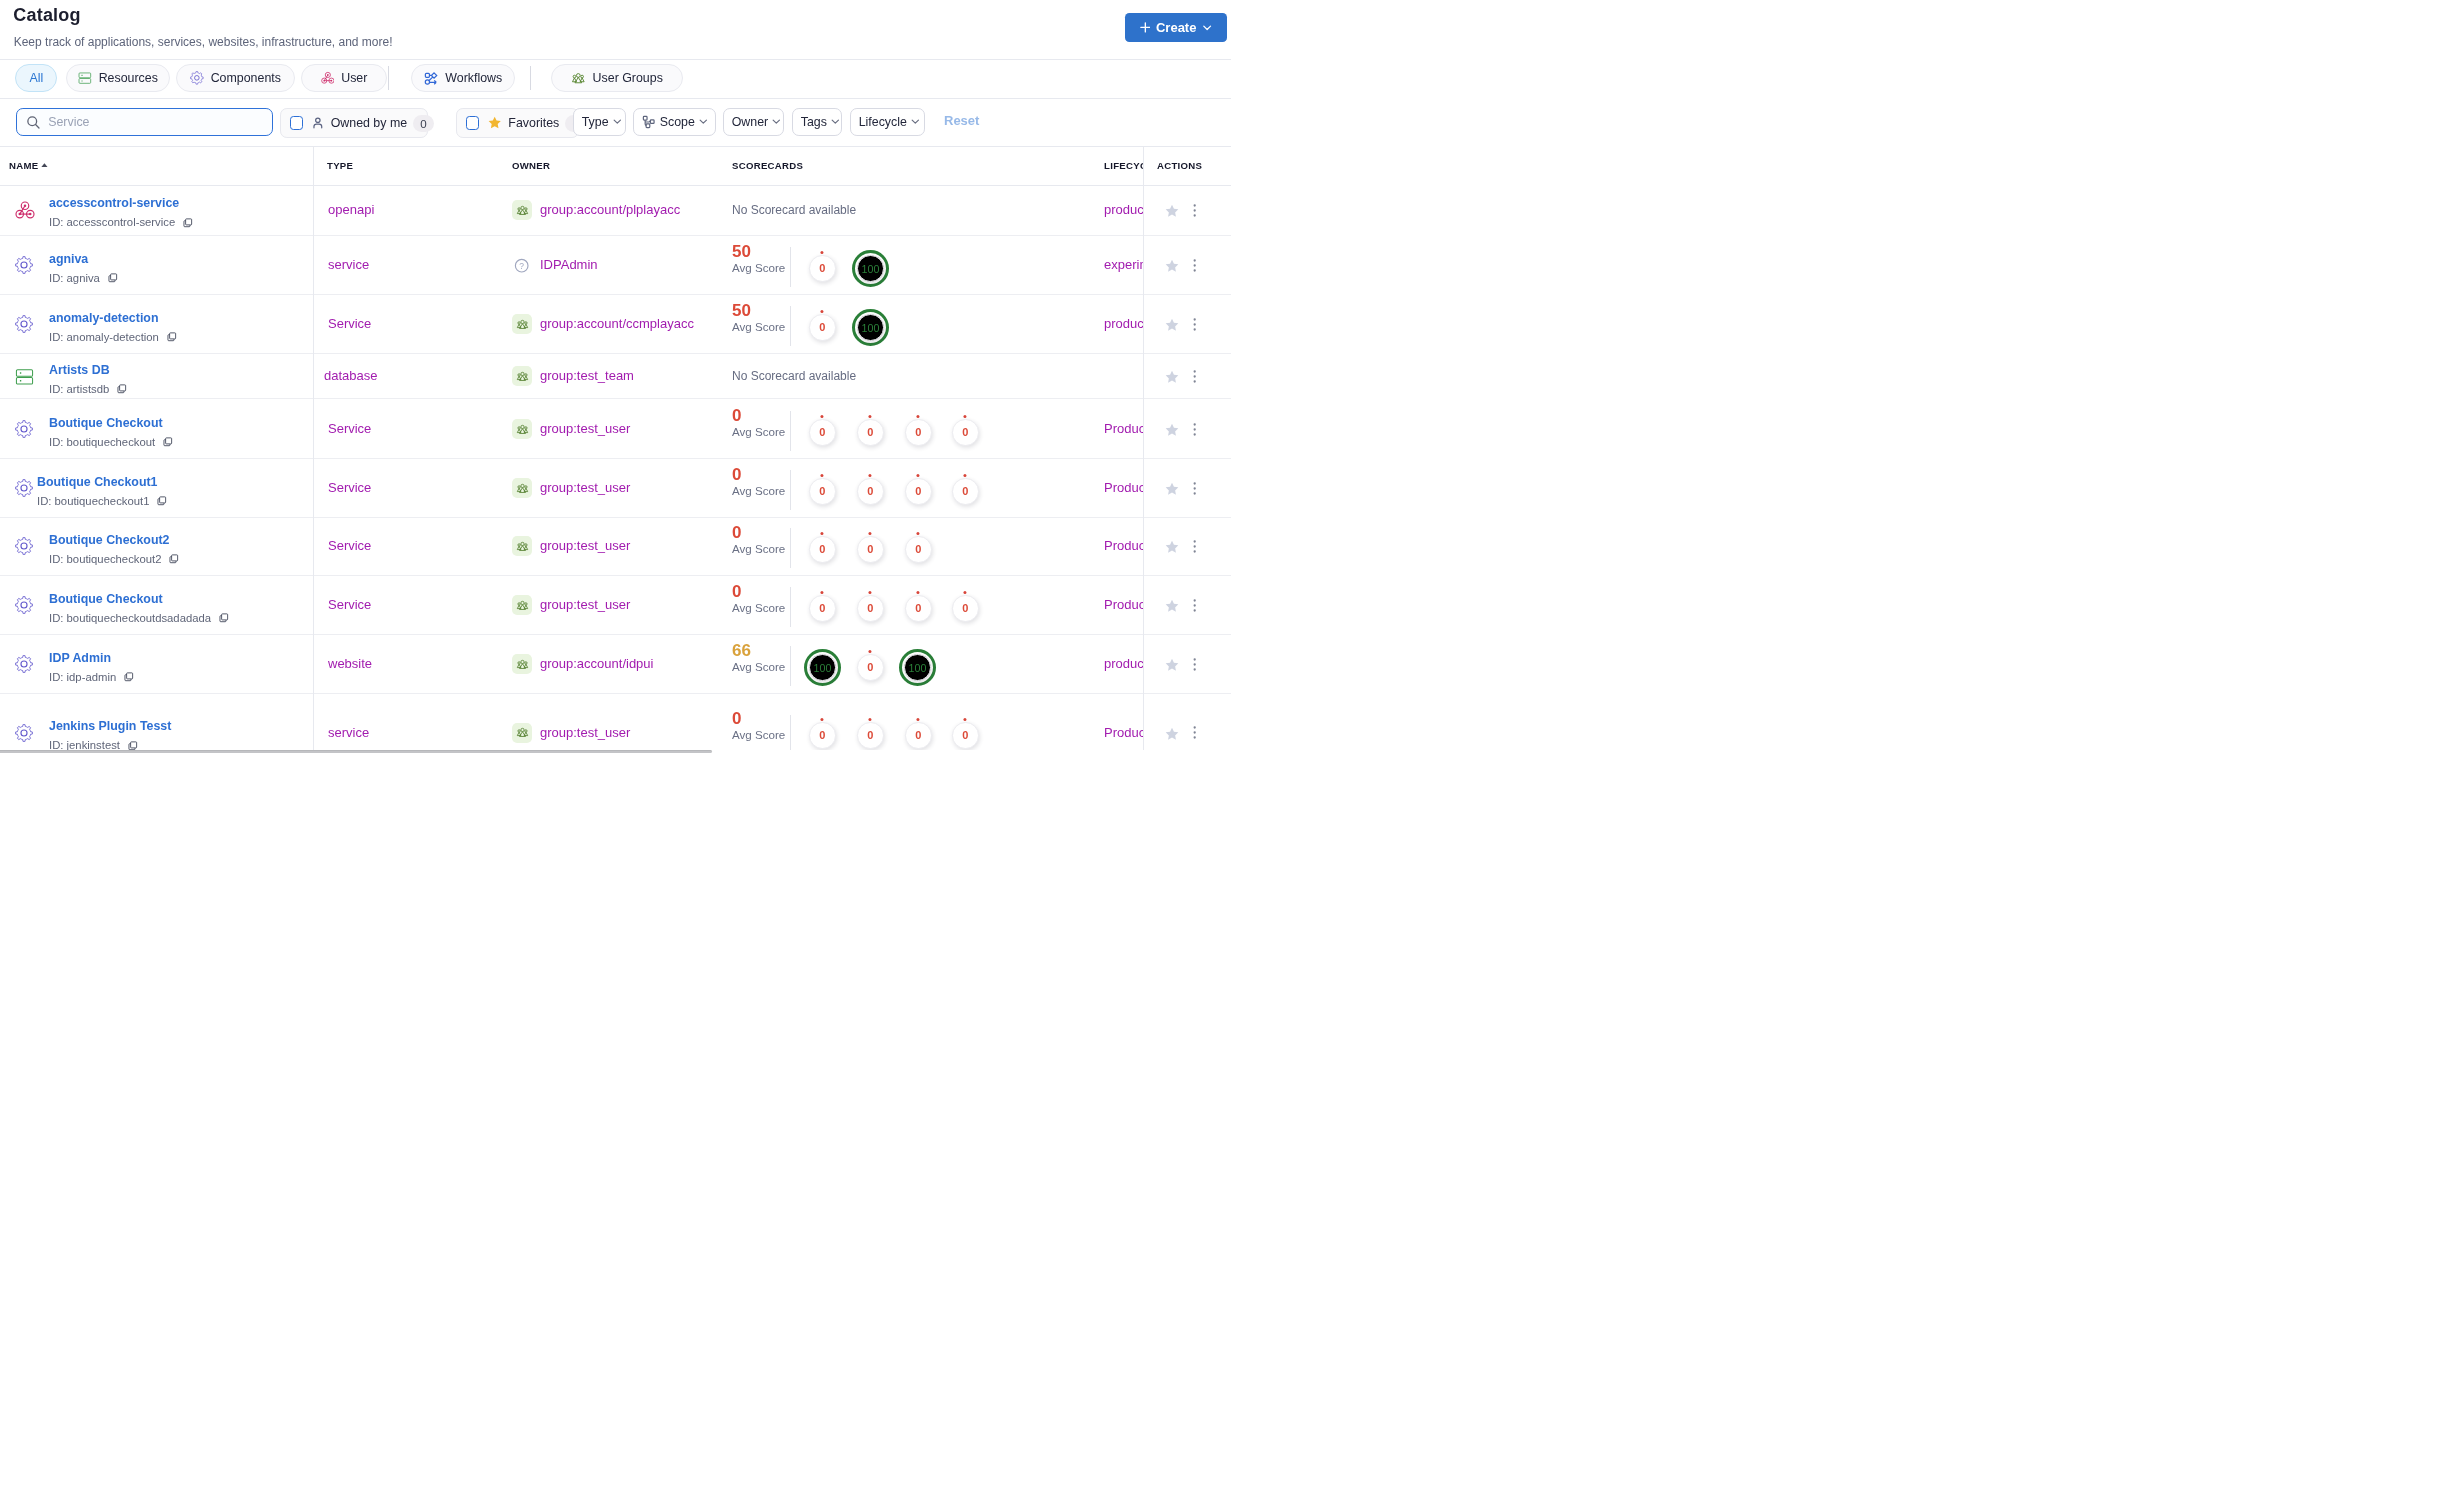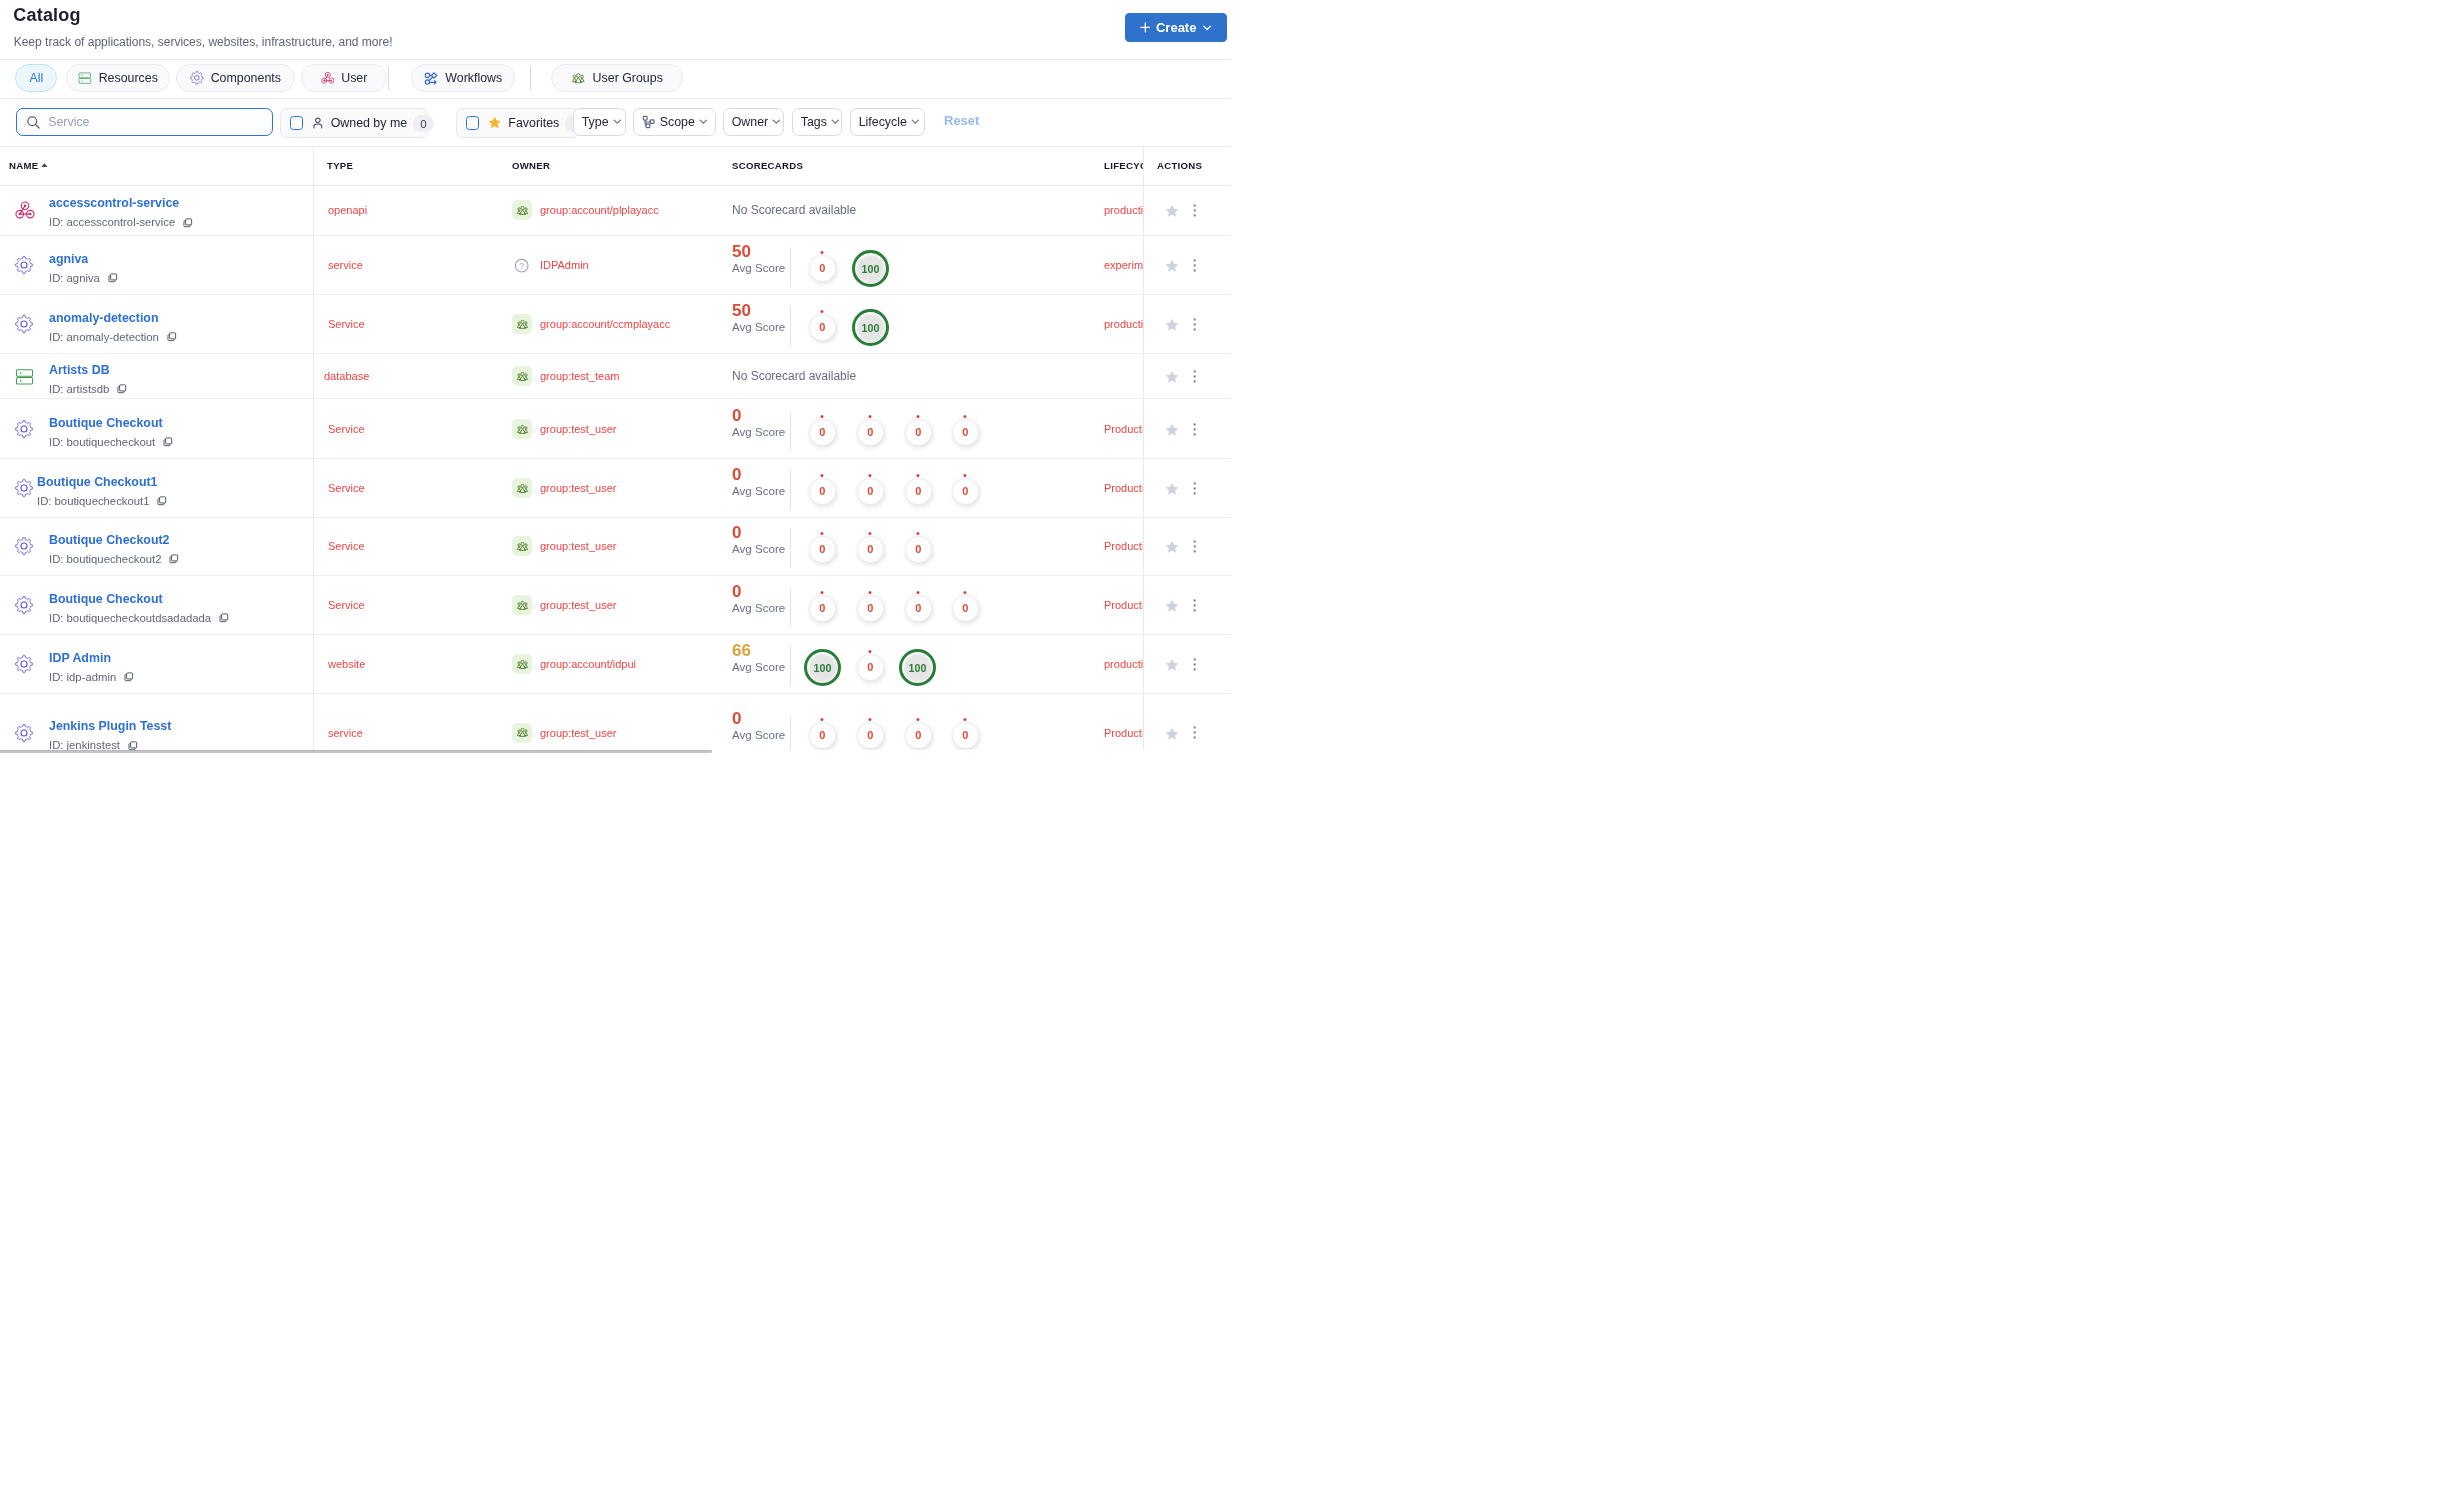--- a/index.html
+++ b/index.html
@@ -22,31 +22,31 @@
 .bdg{margin-left:auto;background:#efedf1;border-radius:8.6px;height:17px;min-width:20.6px;display:flex;align-items:center;justify-content:center;font-size:11.6px;color:#3c4152}
 .dd{position:absolute;top:108px;height:28px;border:0.9px solid #d8dae3;border-radius:6.9px;background:#fff;display:flex;align-items:center;justify-content:space-between;padding:0 7.7px;gap:4.3px}
 .dd svg,.pic,.cb{flex:none}
 .ddl{font-size:12.4px;color:#23273b}
 .reset{position:absolute;left:944px;top:113px;font-size:13px;font-weight:700;color:#97b9e8}
 .th{position:absolute;font-size:9.6px;font-weight:700;color:#15172a;letter-spacing:0.3px}
 .row{position:absolute;left:0;width:1231px;border-bottom:0.9px solid #edeef2}
 .nm{font-size:12.4px;font-weight:700;color:#2d6fd3;line-height:19px;white-space:nowrap}
 .idl{font-size:11.3px;color:#5f6578;line-height:19px;white-space:nowrap;display:flex;align-items:center;gap:6.9px}
 .cpy{line-height:0}
-.typ,.own,.life{font-size:11px;color:#ef4444;line-height:18px;white-space:nowrap}
+.typ,.own,.life{font-size:13px;color:#a21caf;line-height:18px;white-space:nowrap}
 .life{width:39px;overflow:hidden}
 .chip{width:20px;height:20px;border-radius:5.1px;background:#e9f4df;display:flex;align-items:center;justify-content:center}
 .nosc{font-size:12px;color:#666c82;line-height:18px}
 .avn{font-size:17px;font-weight:700;line-height:18px}
 .avl{font-size:11.6px;color:#6a7085;line-height:14.6px;margin-top:0px}
 .scdiv{width:0.9px;height:40px;background:#e2e4ea}
 .c0{position:absolute;width:26.6px;height:26.6px;border-radius:50%;background:#fff;border:1.3px solid #ececf0;box-shadow:0.9px 1.7px 4.3px rgba(40,41,61,.14);display:flex;align-items:center;justify-content:center;font-size:11px;font-weight:700;color:#dc4a38}
 .cd{position:absolute;left:50%;top:-5.1px;transform:translateX(-50%);width:3.1px;height:3.1px;border-radius:50%;background:#d8453a}
 .c100o{position:absolute;width:37px;height:37px;border-radius:50%;border:3px solid #2a7f38;display:flex;align-items:center;justify-content:center}
-.c100i{width:26.6px;height:26.6px;border-radius:50%;background:#e5e5e5;border:1.3px solid #ececf0;box-shadow:0.9px 1.7px 4.3px rgba(40,41,61,.14);display:flex;align-items:center;justify-content:center;font-size:10.7px;color:#2a7f38;font-weight:700}
+.c100i{width:26.6px;height:26.6px;border-radius:50%;background:#000000;border:1.3px solid #ececf0;box-shadow:0.9px 1.7px 4.3px rgba(40,41,61,.14);display:flex;align-items:center;justify-content:center;font-size:10.7px;color:#2a7f38;font-weight:400}
 .vline{position:absolute;width:0.9px;background:#e7e9ef}
 .sbtrack{position:absolute;left:0;right:0;top:750px;height:3.9px;background:#fff}
 .sbthumb{position:absolute;left:0px;top:750px;width:712px;height:3.4px;background:#c3c4c7;border-radius:0 2.6px 2.6px 0;border-top:0.9px solid #b6b7ba}
 </style></head><body>
 <div id="page">
 <h1>Catalog</h1>
 <div class="sub">Keep track of applications, services, websites, infrastructure, and more!</div>
 <div class="create">
       <svg width="10.7" height="10.7" viewBox="0 0 16 16" fill="none" stroke="#fff" stroke-width="2" stroke-linecap="round">
         <path d="M8 1.2v13.6M1.2 8h13.6"></path>

